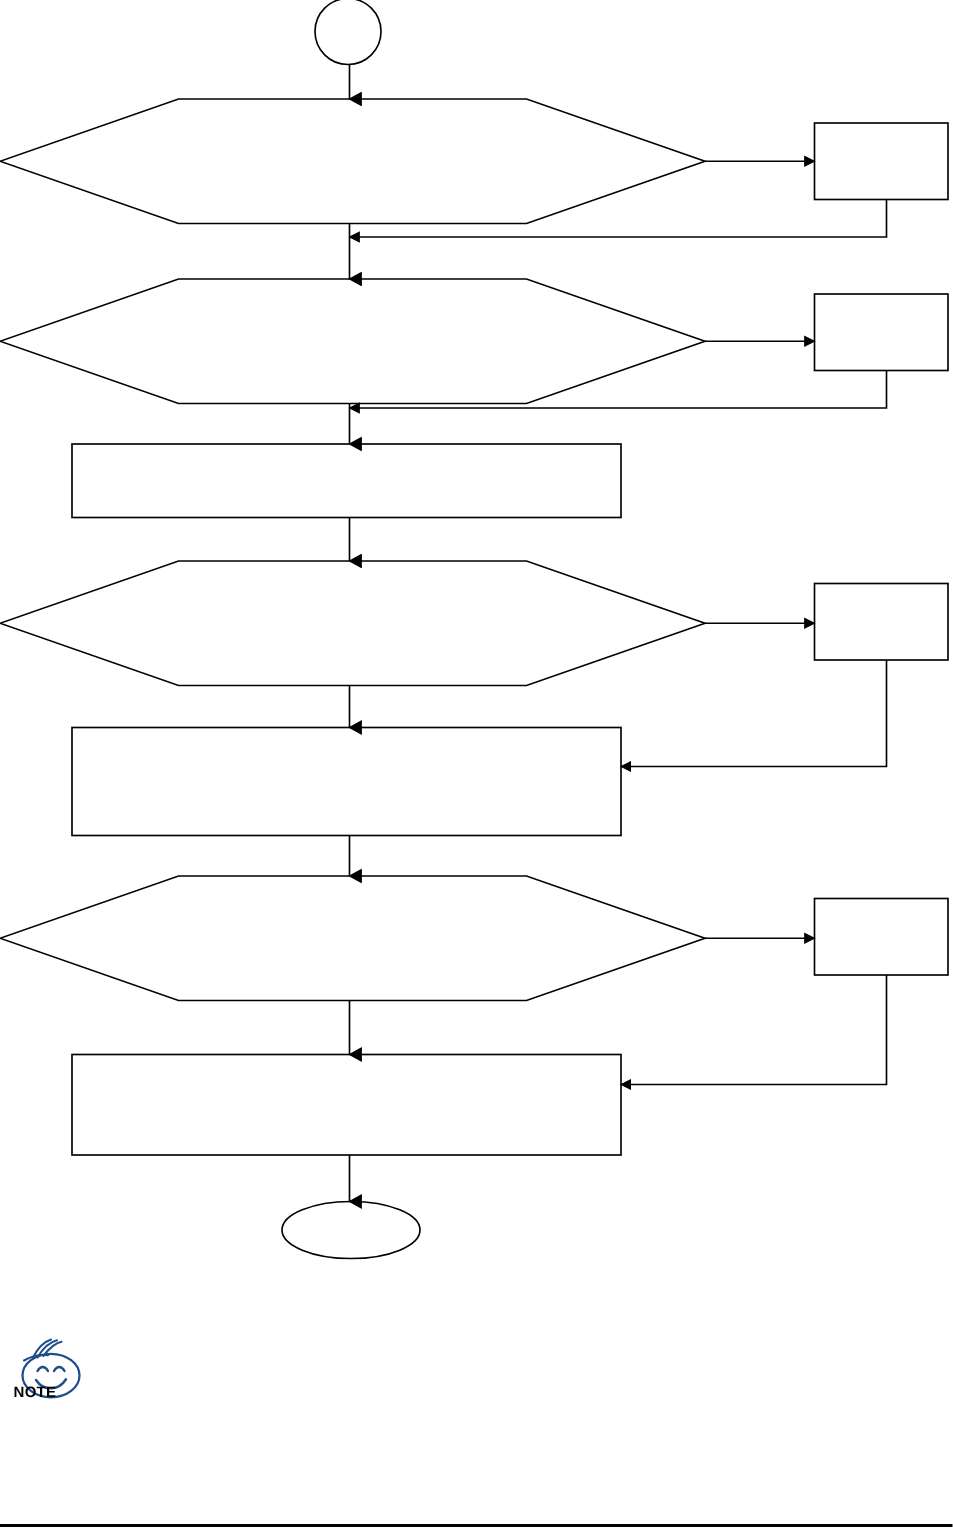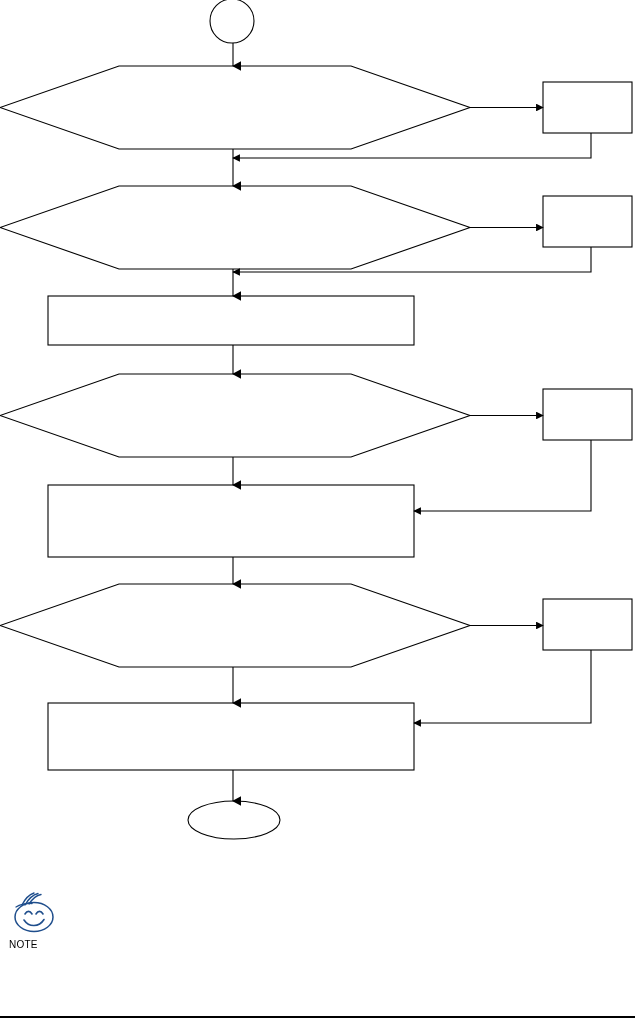--- a/index.html
+++ b/index.html
@@ -51,24 +51,24 @@
     height: 52px;
   }
   #note-icon-svg {
     position: absolute;
     left: 0;
     top: 0;
   }
   #note-label {
     position: absolute;
     left: 1px;
-    top: 49px;
+    top: 33px;
     font-family: "Liberation Sans", sans-serif;
     font-size: 10px;
-    font-weight: normal;
+    font-weight: bold;
     letter-spacing: 0.2px;
     color: #000000;
   }
   #note-text {
     position: absolute;
     left: 74px;
     top: 896px;
     width: 545px;
     font-size: 9px;
     line-height: 12px;

